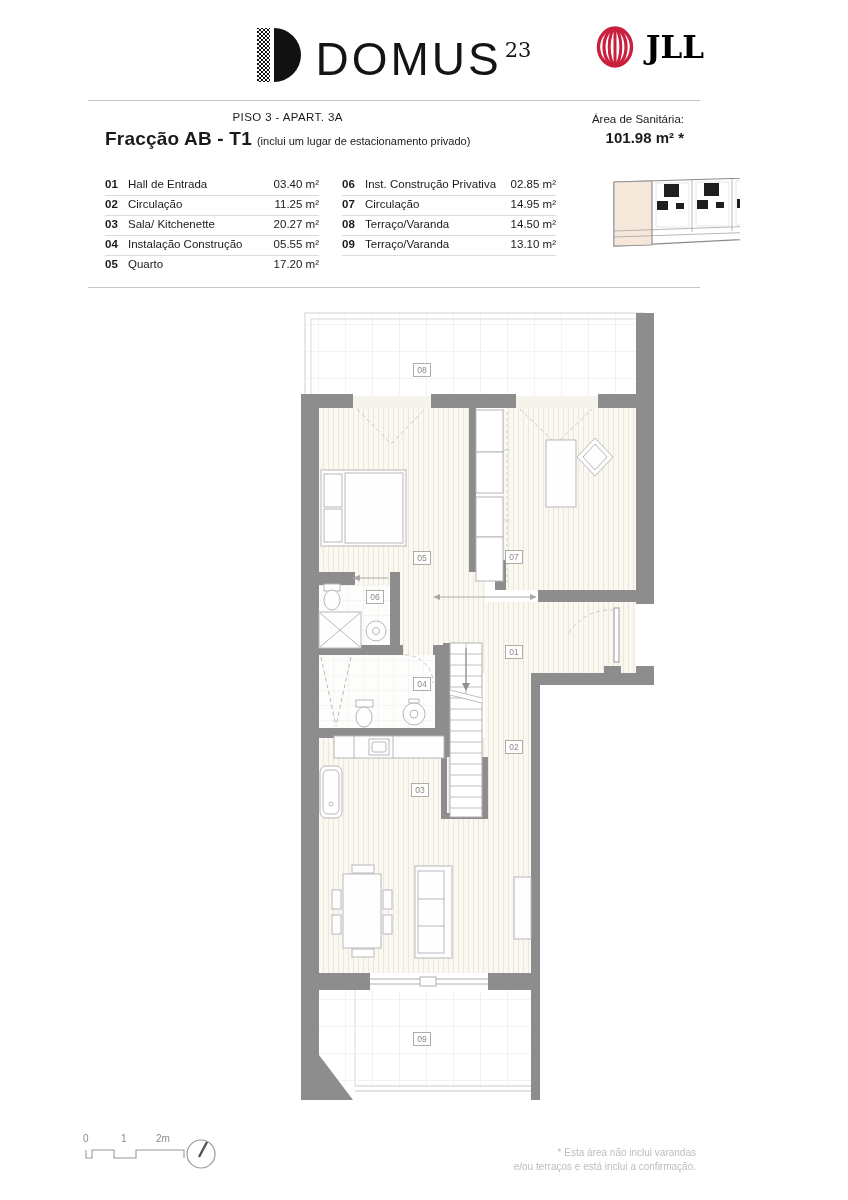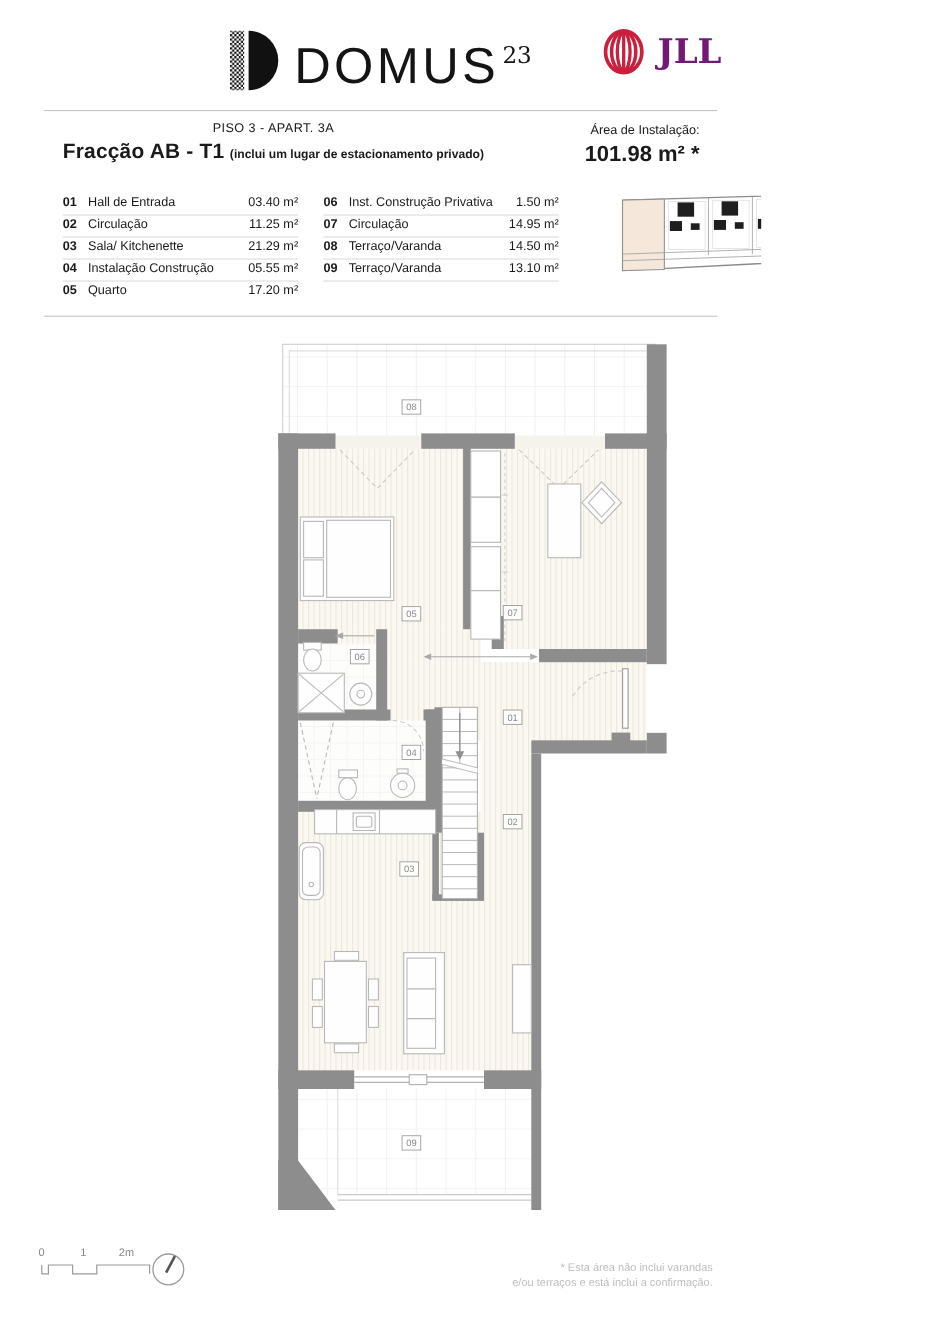--- a/index.html
+++ b/index.html
@@ -1,34 +1,34 @@
 <!DOCTYPE html>
 <html><head>
 <meta charset="utf-8">
 <style>
   html,body{margin:0;padding:0;background:#ffffff;}
   .page{position:relative;width:692px;height:1200px;background:#fff;overflow:hidden;
-        font-family:"Liberation Sans",sans-serif;color:#1a1a1a;}
+        font-family:"Liberation Sans",sans-serif;color:#1a1a1a;margin-left:48px;}
   
   .brand-row{position:absolute;top:22px;left:0;width:100%;display:flex;
              justify-content:center;align-items:center;gap:13px;}
   .brand-text{font-size:46px;letter-spacing:3px;font-weight:400;color:#141414;line-height:56px;}
   .brand-sup{font-family:"DejaVu Serif",serif;font-size:21px;vertical-align:18px;letter-spacing:0;margin-left:3px;}
   .jll{position:absolute;top:24px;right:36px;display:flex;align-items:center;gap:7px;}
-  .jll-text{font-family:"DejaVu Serif",serif;font-weight:bold;font-size:31px;color:#701a75;text-align:center;}
+  .jll-text{font-family:"DejaVu Serif",serif;font-weight:bold;font-size:31px;color:#000000;text-align:center;}
   .rule{position:absolute;left:40px;right:40px;height:1px;background:#c4c4c4;}
   .rule1{top:100px}.rule2{top:287px}
   
   .title-block{position:absolute;left:57px;top:111px;text-align:center;}
   .floor-line{font-size:11.5px;letter-spacing:.4px;margin-bottom:5px;}
   .fraction-line{font-size:19px;font-weight:bold;letter-spacing:.2px;}
-  .fraction-note{font-size:11px;font-weight:bold;letter-spacing:0;margin-left:5px;}
+  .fraction-note{font-size:11px;font-weight:normal;letter-spacing:0;margin-left:5px;}
   .area-block{position:absolute;right:56px;top:113px;text-align:right;}
   .area-label{font-size:11.5px;margin-bottom:4px;}
-  .area-value{font-size:20px;font-weight:bold;}
+  .area-value{font-size:15px;font-weight:bold;}
   
   .rooms{position:absolute;left:57px;top:176px;display:flex;gap:23px;}
   .rooms-col{width:214px;}
   .room-row{display:flex;align-items:baseline;height:15px;padding:2px 0 2px;
             border-bottom:1px solid #dcdcdc;font-size:11.5px;}
   .room-row.no-line{border-bottom:none;}
   .room-num{font-weight:bold;width:23px;}
   .room-name{flex:1;}
   .room-area{text-align:center;}
   
@@ -70,57 +70,57 @@
     <span class="jll-text">JLL</span>
   </div>
 
   <div class="rule rule1"></div>
 
   <div class="title-block">
     <div class="floor-line">PISO 3 - APART. 3A</div>
     <div class="fraction-line"><span>Fracção AB - T1</span><span class="fraction-note">(inclui um lugar de estacionamento privado)</span></div>
   </div>
   <div class="area-block">
-    <div class="area-label">Área de Instalação:</div>
+    <div class="area-label">Área de Sanitária:</div>
     <div class="area-value">101.98 m² *</div>
   </div>
 
   <div class="rooms">
     <div class="rooms-col">
       <div class="room-row">
           <span class="room-num">01</span>
           <span class="room-name">Hall de Entrada</span>
           <span class="room-area">03.40 m²</span>
         </div>
       <div class="room-row">
           <span class="room-num">02</span>
           <span class="room-name">Circulação</span>
           <span class="room-area">11.25 m²</span>
         </div>
       <div class="room-row">
           <span class="room-num">03</span>
           <span class="room-name">Sala/ Kitchenette</span>
-          <span class="room-area">21.29 m²</span>
+          <span class="room-area">20.27 m²</span>
         </div>
       <div class="room-row">
           <span class="room-num">04</span>
           <span class="room-name">Instalação Construção</span>
           <span class="room-area">05.55 m²</span>
         </div>
       <div class="room-row no-line">
           <span class="room-num">05</span>
           <span class="room-name">Quarto</span>
           <span class="room-area">17.20 m²</span>
         </div>
     </div>
     <div class="rooms-col">
       <div class="room-row">
           <span class="room-num">06</span>
           <span class="room-name">Inst. Construção Privativa</span>
-          <span class="room-area">1.50 m²</span>
+          <span class="room-area">02.85 m²</span>
         </div>
       <div class="room-row">
           <span class="room-num">07</span>
           <span class="room-name">Circulação</span>
           <span class="room-area">14.95 m²</span>
         </div>
       <div class="room-row">
           <span class="room-num">08</span>
           <span class="room-name">Terraço/Varanda</span>
           <span class="room-area">14.50 m²</span>

